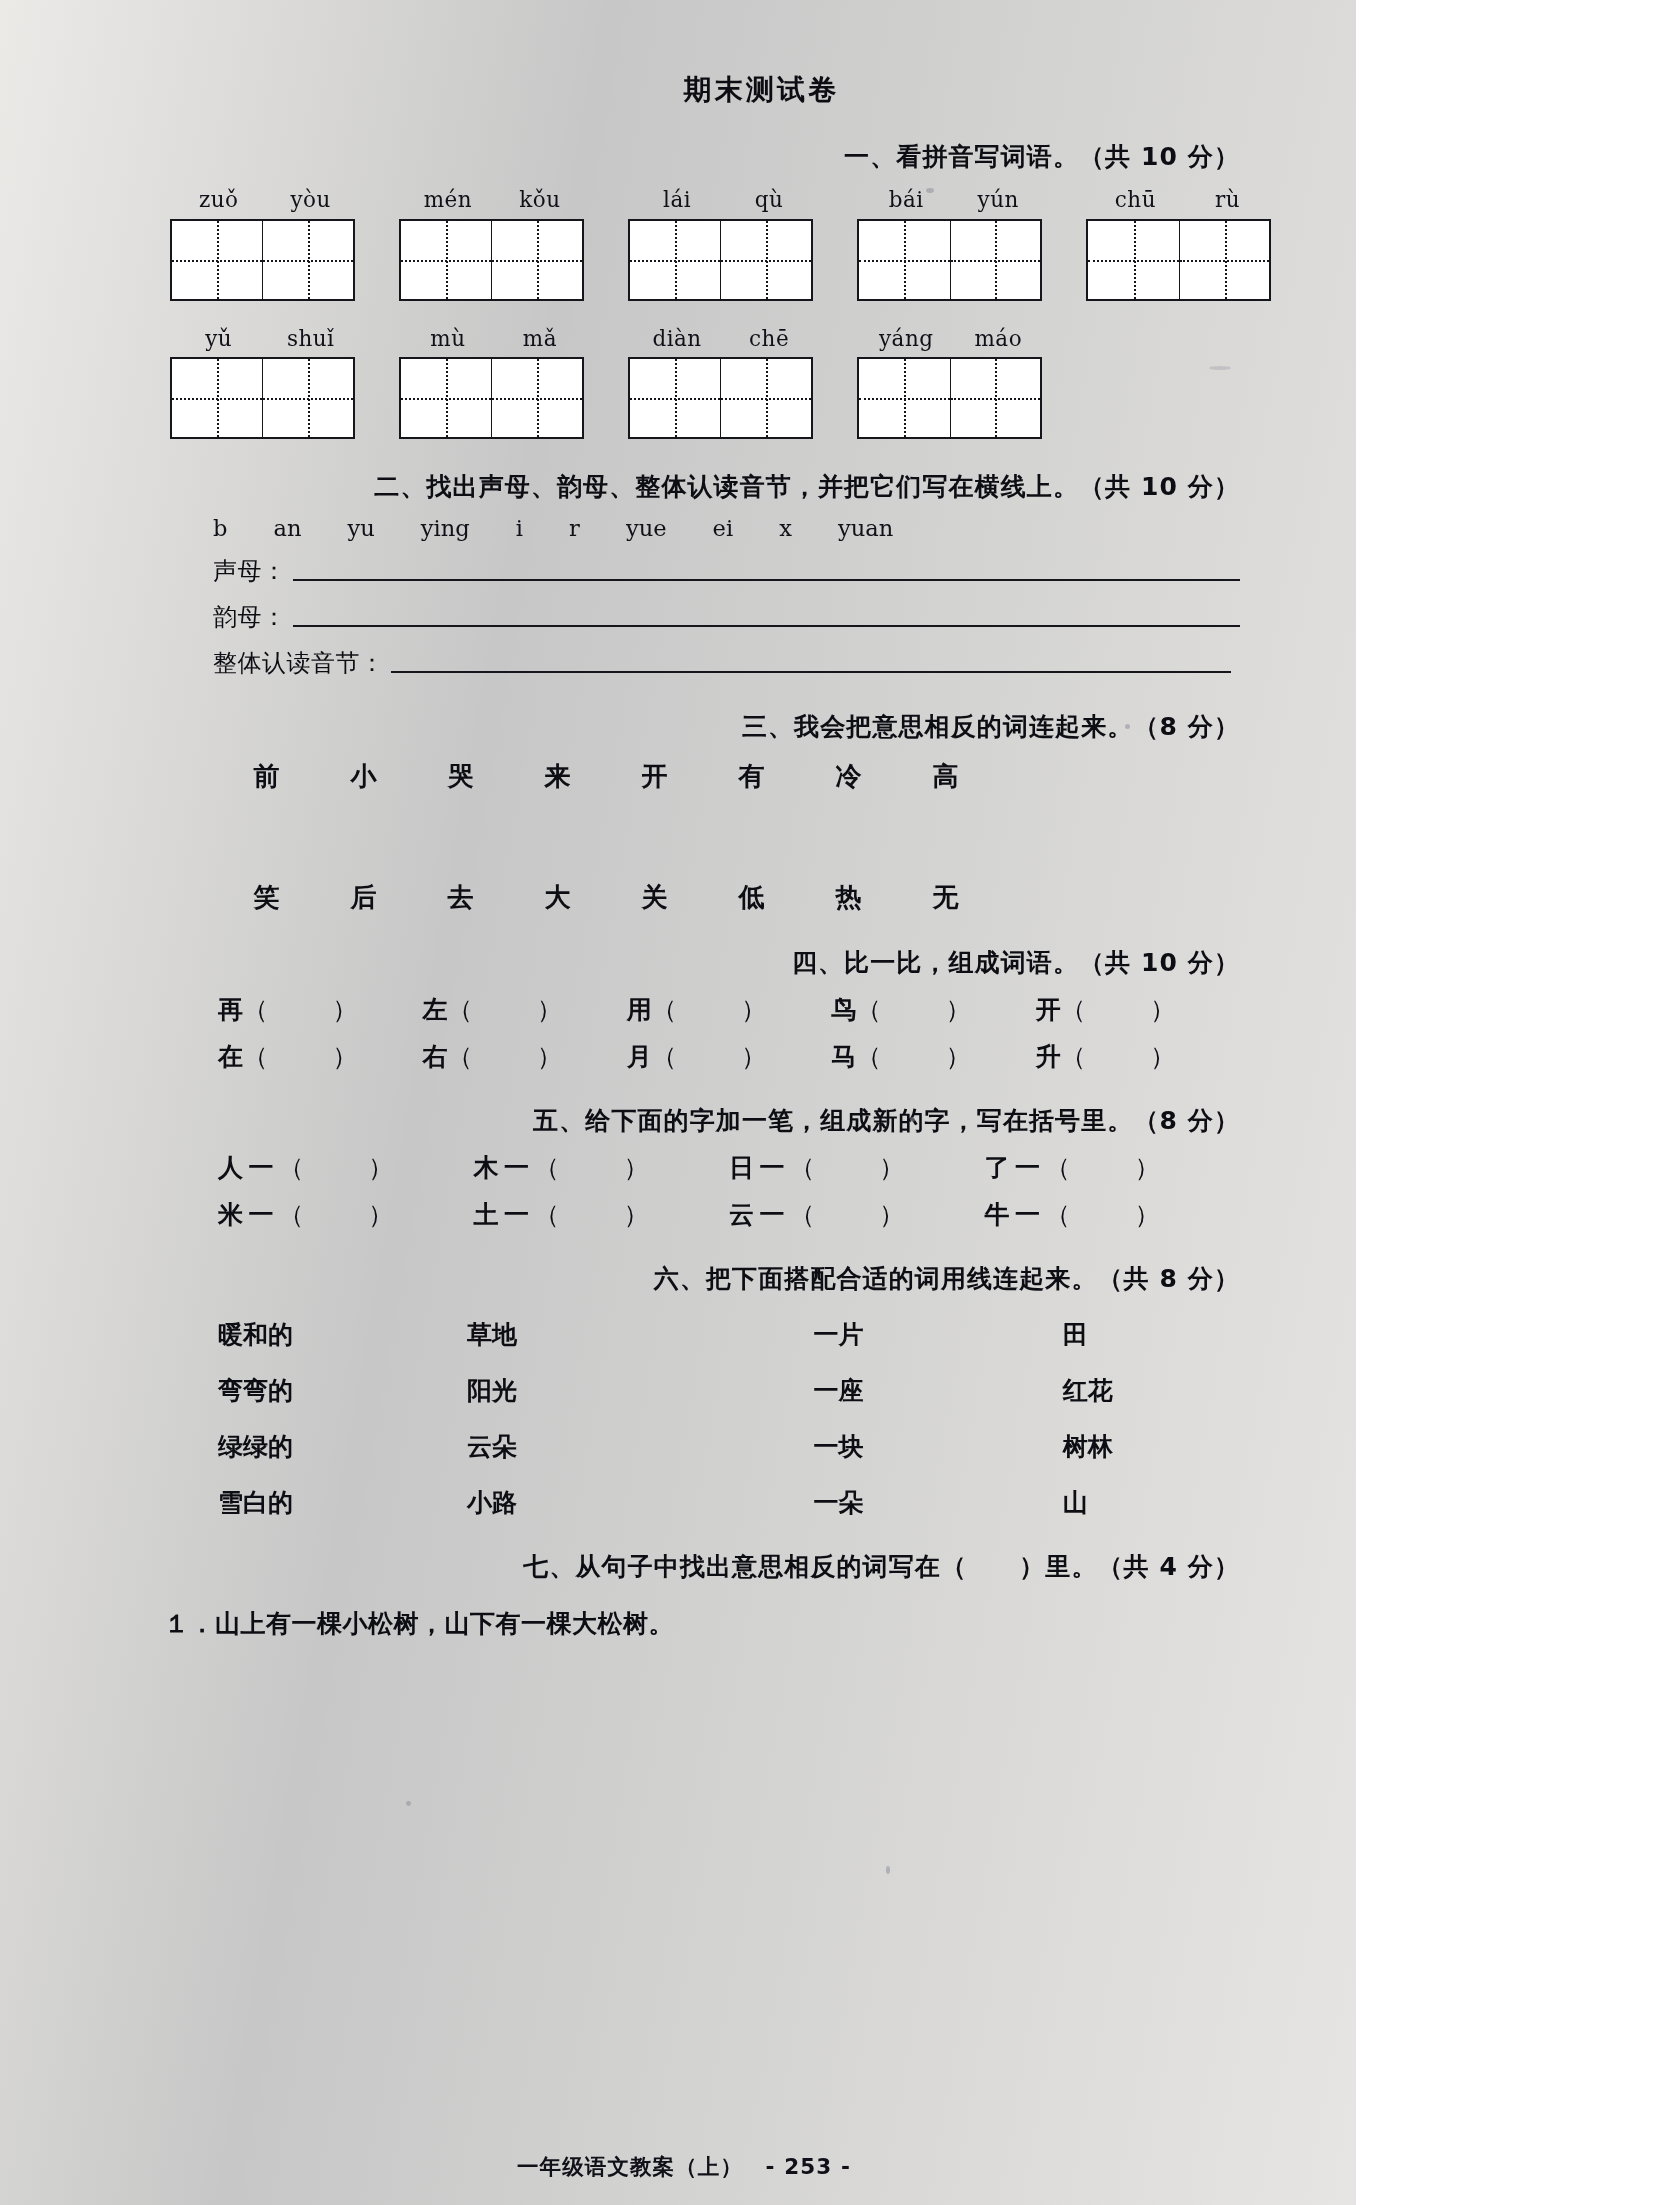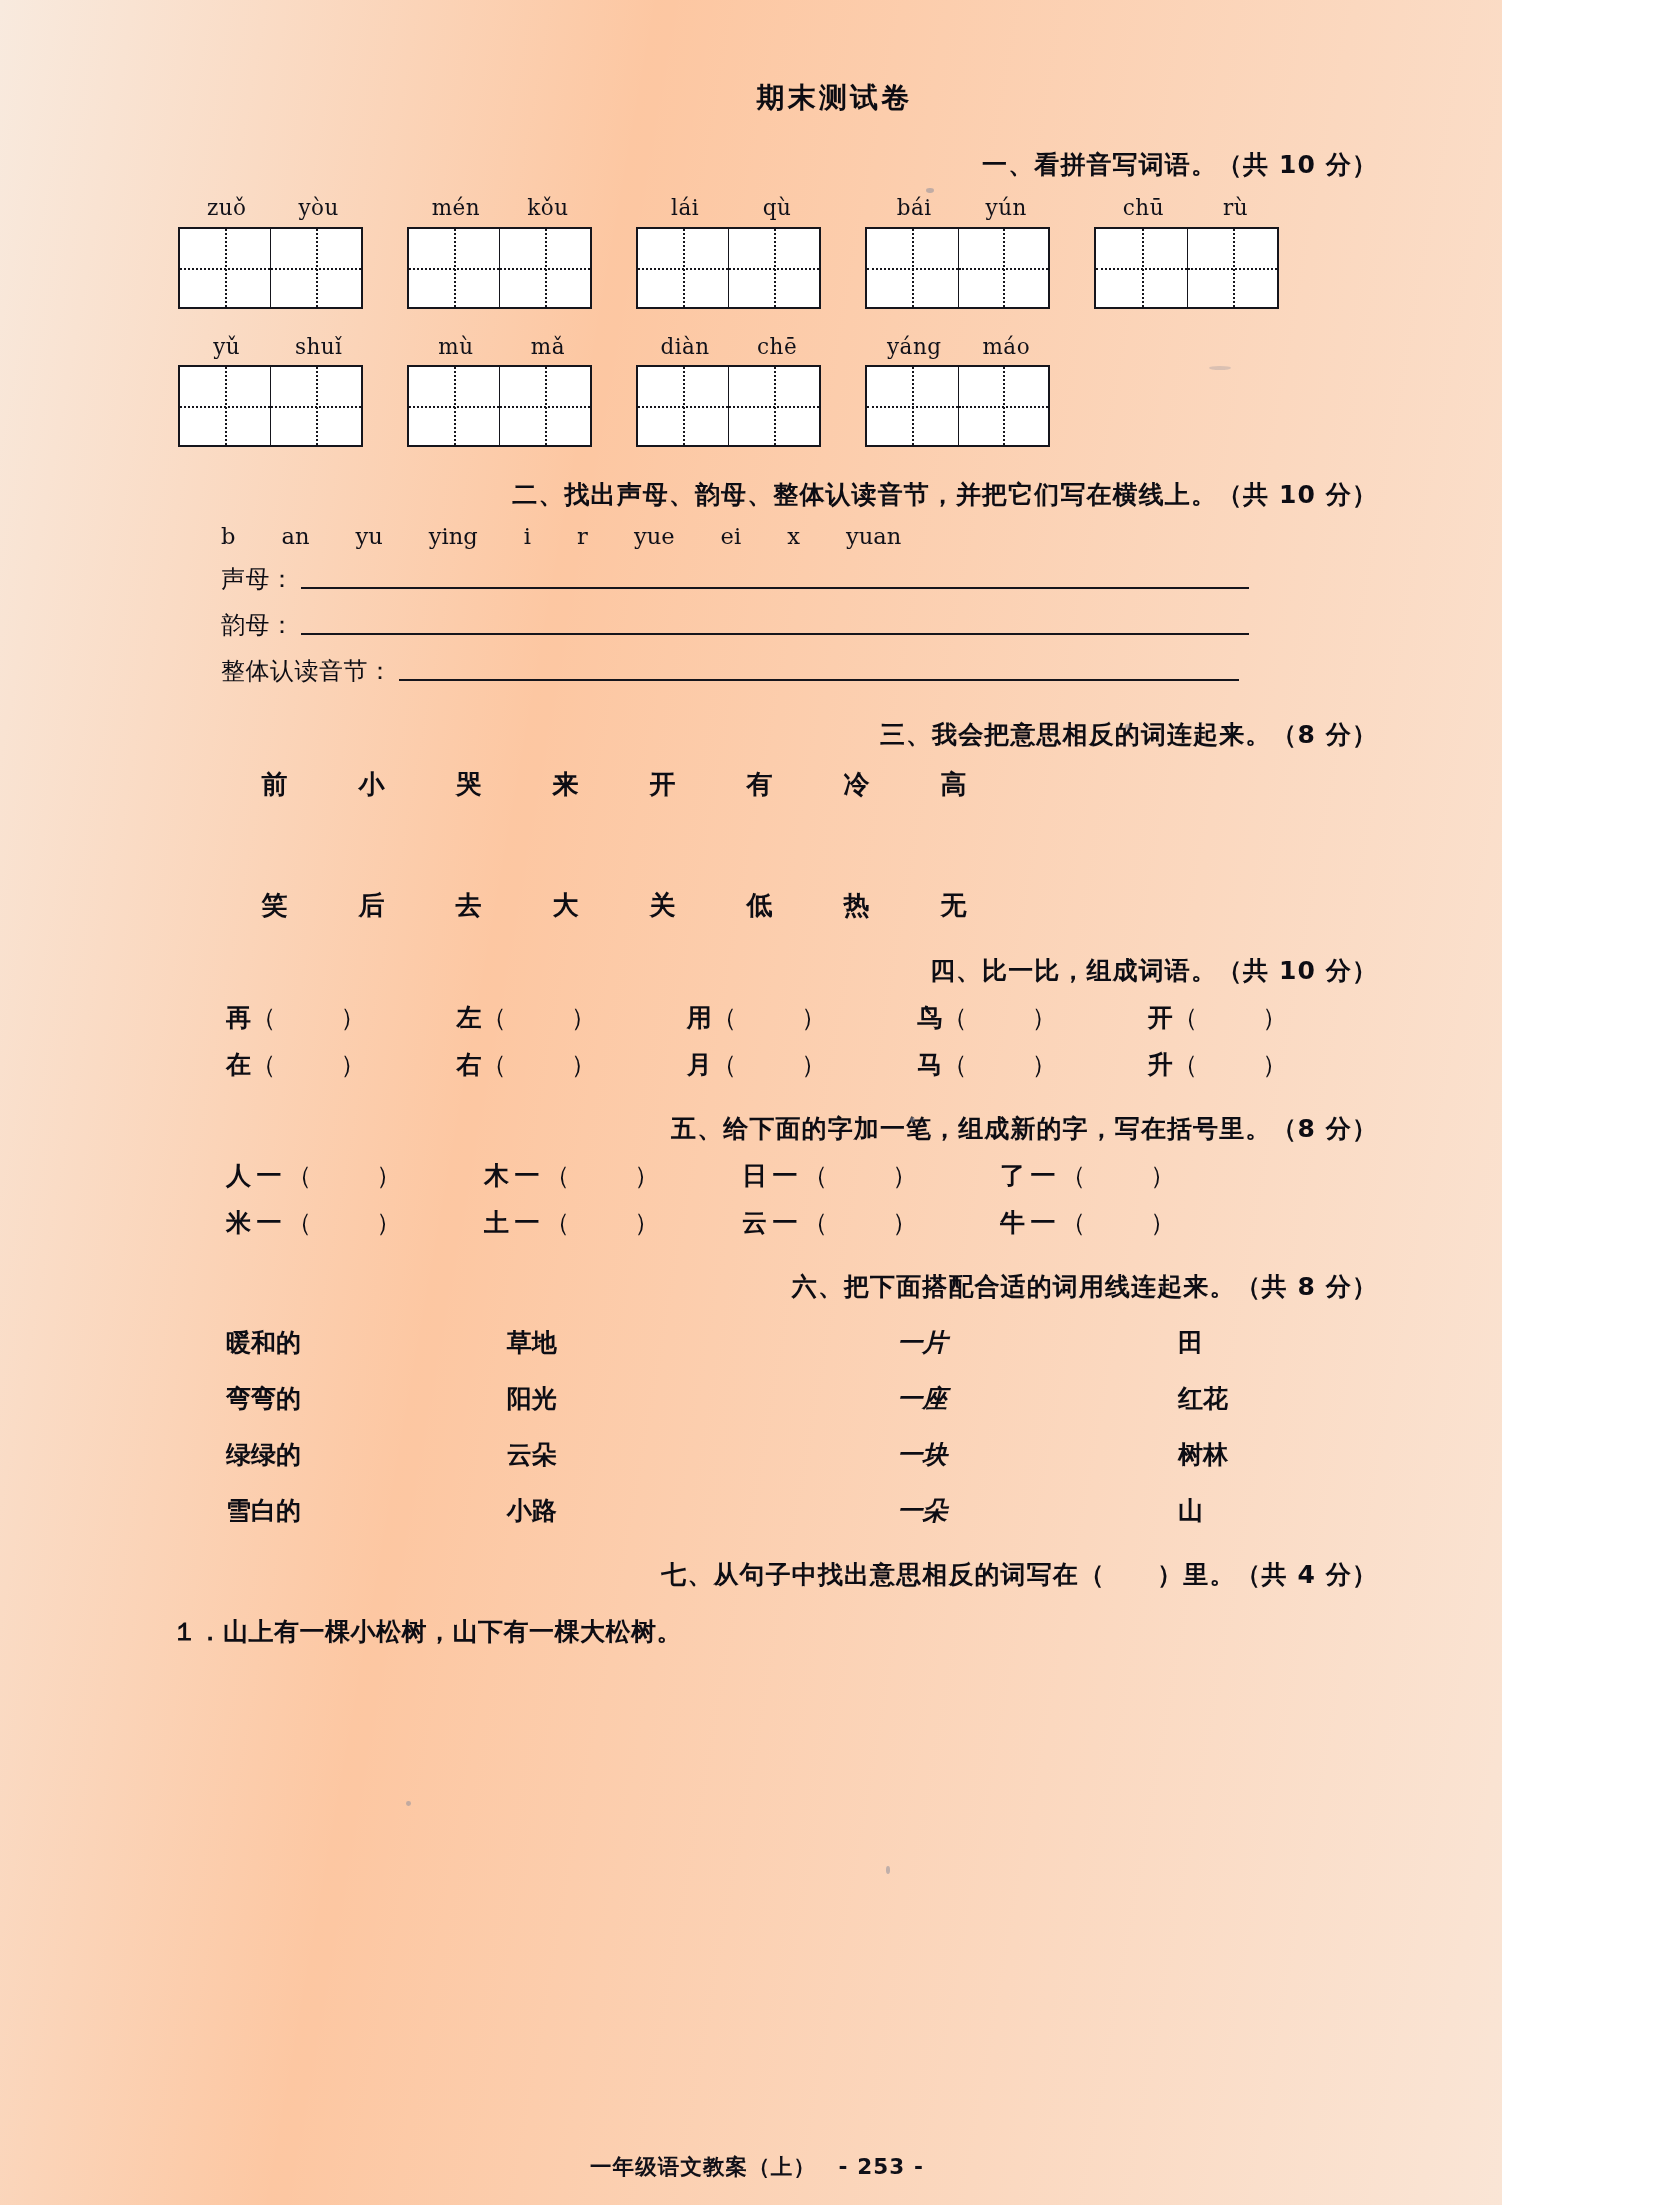--- a/index.html
+++ b/index.html
@@ -10,24 +10,24 @@
   body {
     width: 1654px;
     height: 2205px;
     font-family: "DejaVu Sans", "Liberation Sans", sans-serif;
     color: #111111;
     position: relative;
     overflow: hidden;
   }
   .page {
     position: relative;
-    width: 1502px;
+    width: 1356px;
     height: 2205px;
-    background: #f97316;
-    padding: 16px;
+    background: #737373;
+    padding: 8px;
     box-sizing: border-box;
   }
   
   .paper-tint {
     position: absolute;
     inset: 0;
     background:
       linear-gradient(100deg, rgba(248,247,244,0.9) 0%, rgba(255,255,255,0.6) 35%, rgba(250,249,247,0.85) 100%);
     pointer-events: none;
   }
@@ -193,21 +193,21 @@
     font-size: 25px;
     font-weight: bold;
     color: #0d0d14;
     align-items: center;
   }
   .match-row .col {
     text-align: left;
   }
   .match-row .c1 { width: 302px; }
   .match-row .c2 { width: 420px; }
-  .match-row .c3 { width: 302px; font-style: italic; }
+  .match-row .c3 { width: 302px; }
   .match-row .c4 { width: 215px; }
 
   
   .q-sentence {
     margin-left: 16px;
     margin-top: 24px;
     font-size: 25px;
     font-weight: bold;
     color: #0d0d14;
     letter-spacing: 0.5px;

